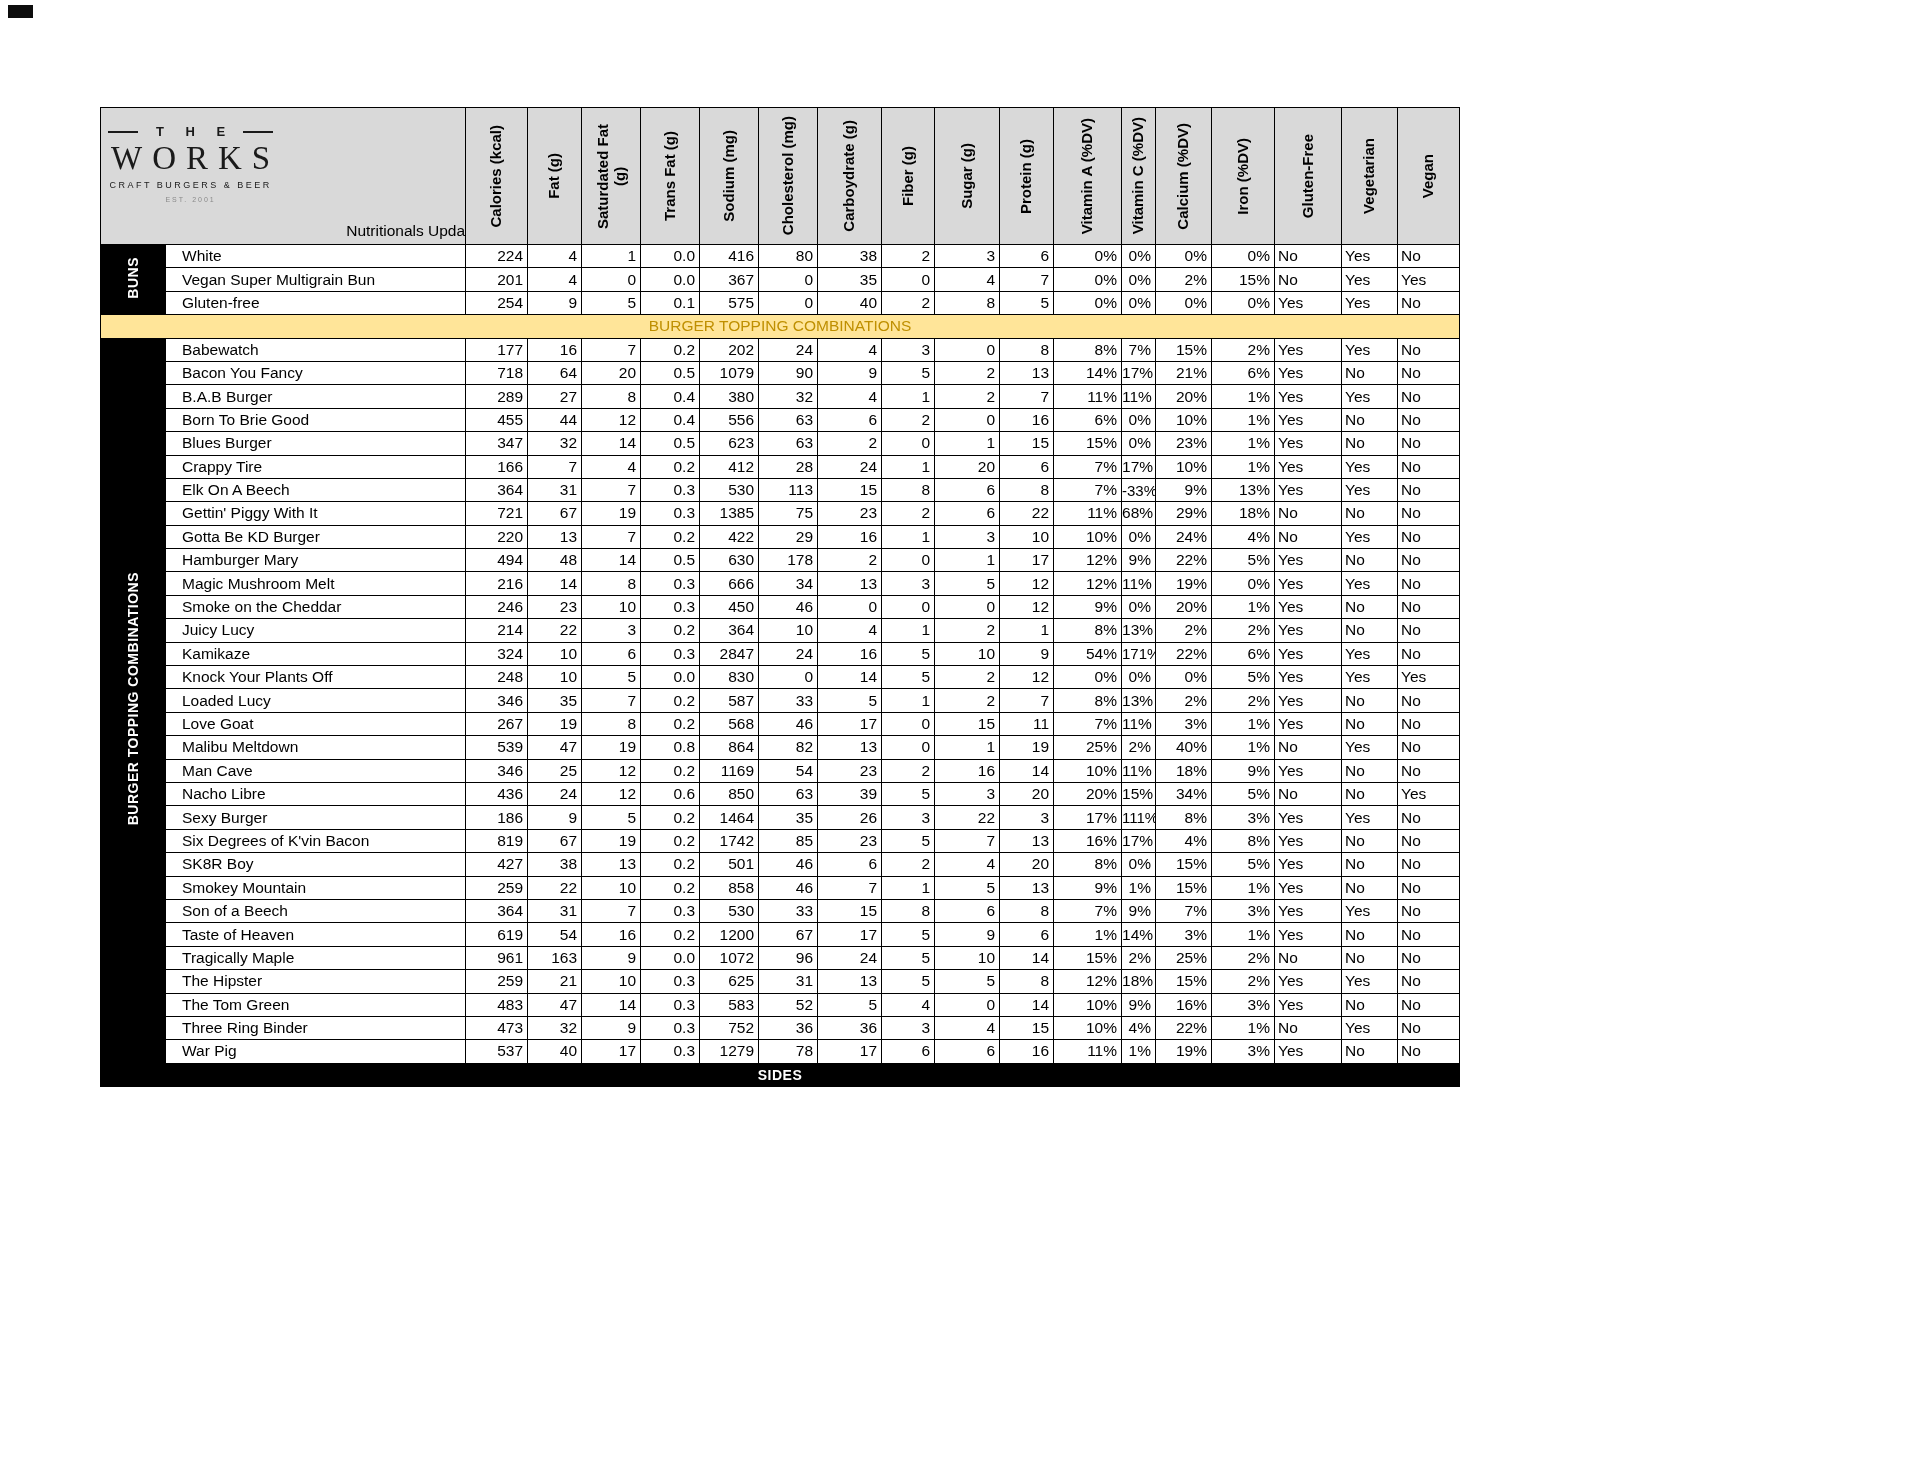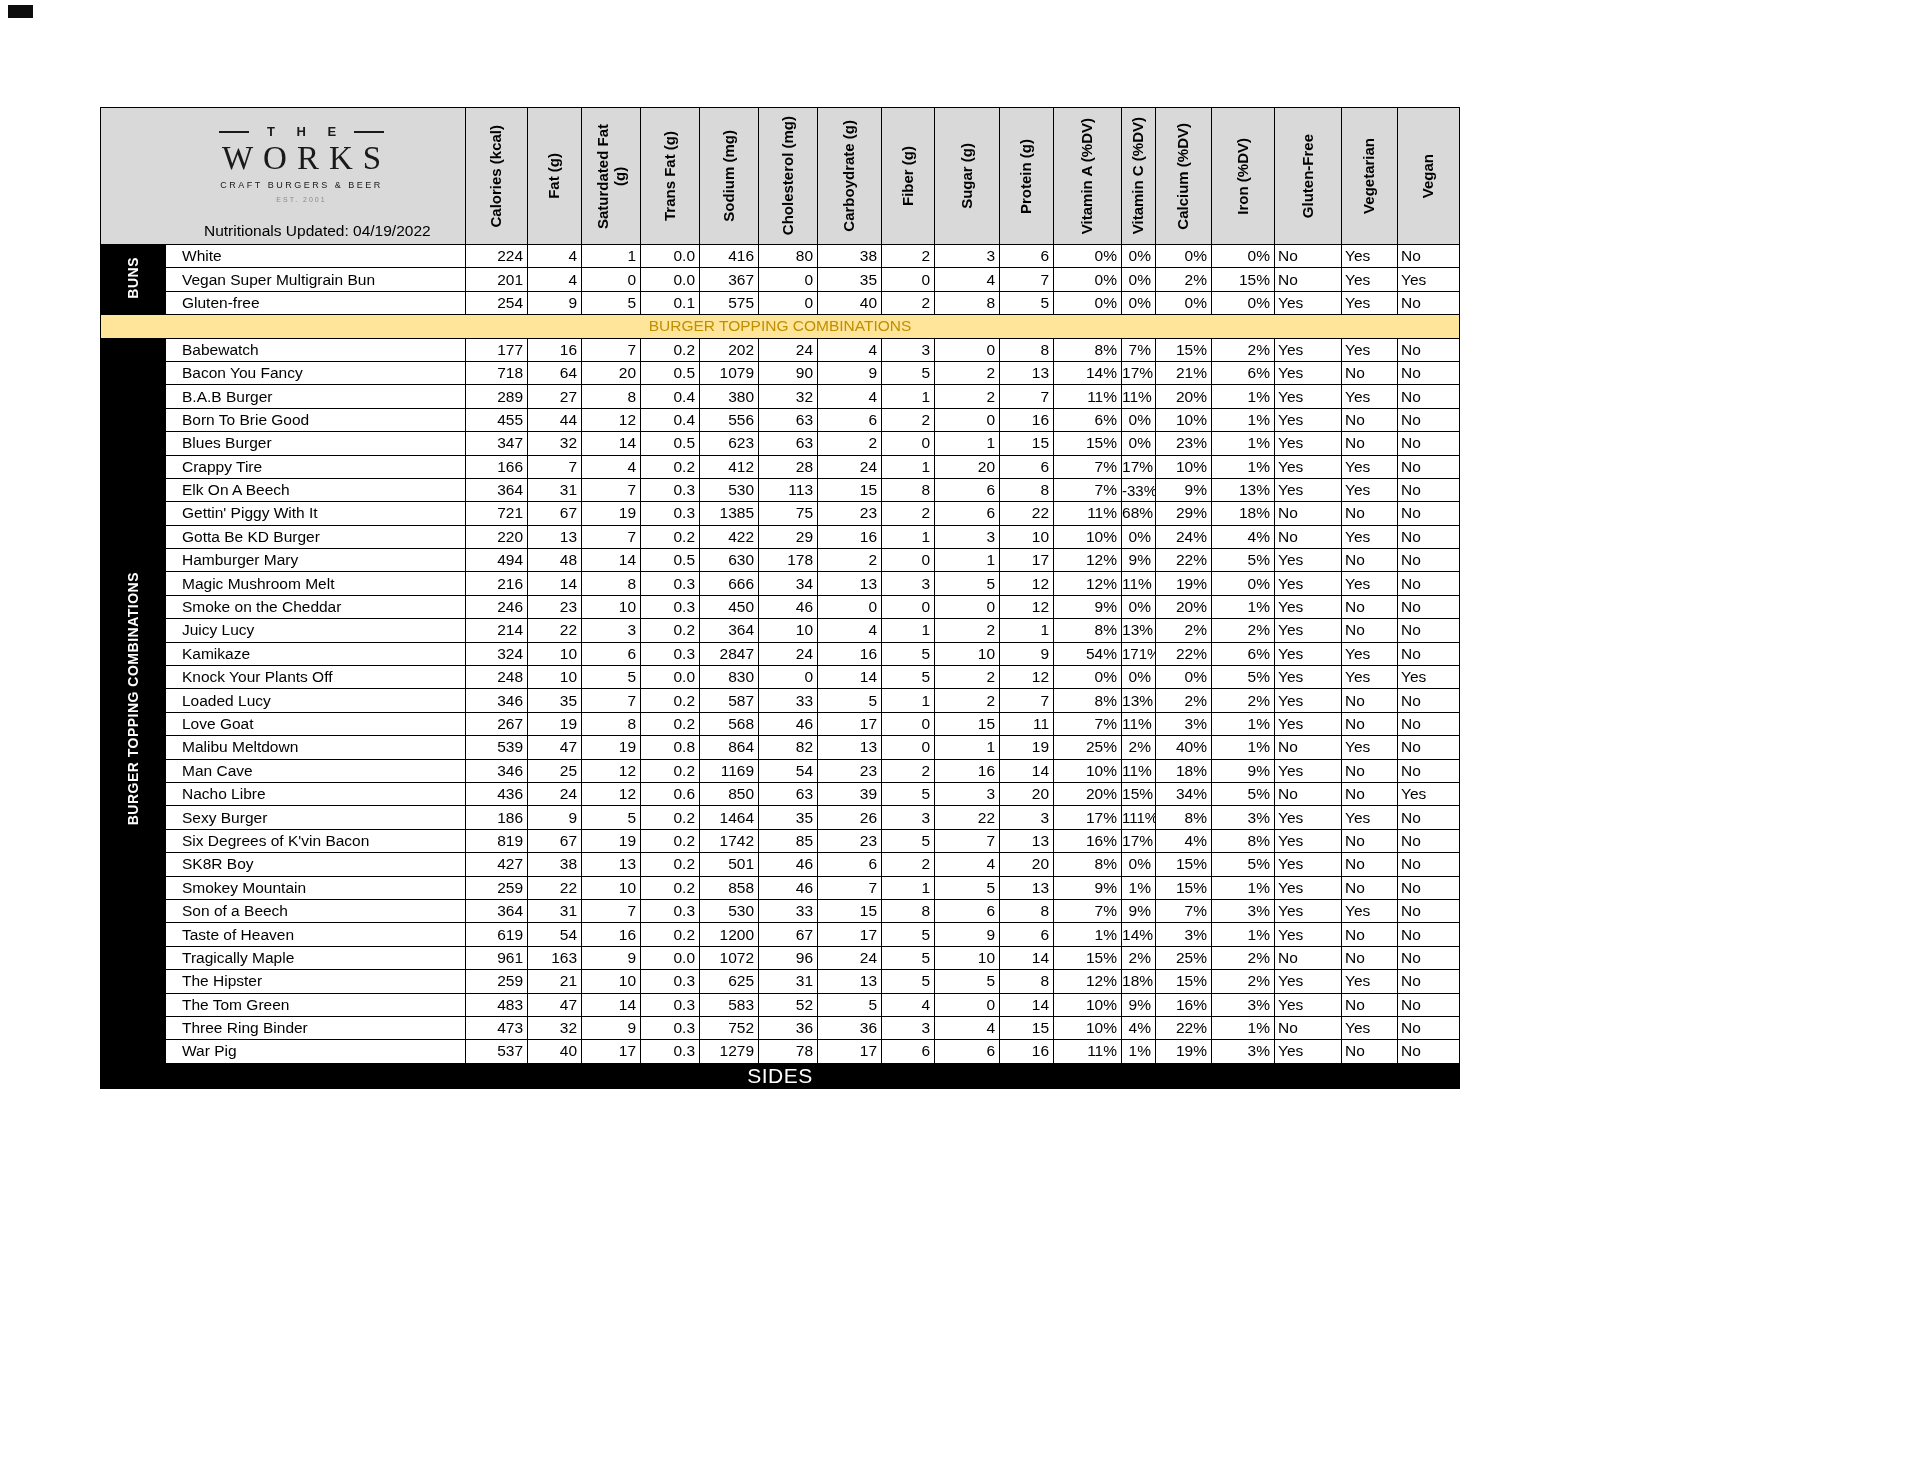--- a/index.html
+++ b/index.html
@@ -21,21 +21,21 @@
   
   .col-head { padding:0; vertical-align:middle; }
   .vwrap { height:135px; display:flex; align-items:center; justify-content:center; }
   .vert {
     writing-mode:vertical-rl; transform:rotate(180deg);
     font-weight:bold; font-size:15px; line-height:1.1;
     max-height:126px; text-align:center; white-space:normal;
   }
   
   .logo-cell { padding:0; vertical-align:top; }
-  .logo-wrap { height:135px; display:flex; flex-direction:column;margin-left:37px; }
+  .logo-wrap { height:135px; display:flex; flex-direction:row; }
   .logo { margin:16px auto 0; text-align:center; width:max-content; color:#1a1a1a; }
   .logo-the { display:flex; align-items:center; justify-content:center; gap:9px; font-size:13px; font-weight:bold; letter-spacing:9px; text-indent:9px; }
   .logo-the .rule { width:30px; height:2px; background:#1a1a1a; display:inline-block; }
   .logo-works { font-size:33px; font-weight:normal; letter-spacing:10px; text-indent:10px; margin-top:1px; font-family:"Liberation Serif", serif; }
   .logo-tag { font-size:9px; font-weight:normal; letter-spacing:2.5px; margin-top:3px; }
   .logo-est { font-size:7px; letter-spacing:2px; color:#8a8a8a; margin-top:6px; }
   .updated { margin:auto 0 3px 66px; font-size:15.5px; font-weight:normal; text-align:left; }
   
   tbody tr { height:23.4px; }
   td.name { text-align:left; padding-left:16px; }
@@ -44,21 +44,21 @@
   td.small { font-size:15px; }
   
   th.side { background:#000; color:#fff; text-align:center; vertical-align:middle; padding:0; }
   .vside {
     display:inline-block; writing-mode:vertical-rl; transform:rotate(180deg);
     font-weight:bold; font-size:14px; letter-spacing:0.5px; white-space:nowrap;
   }
   
   .banner-row td { background:#ffe599; color:#bf8f00; text-align:center; font-size:15.5px; }
   
-  .footer-row td { background:#000; color:#fff; text-align:center; font-weight:normal; font-size:21px; letter-spacing:0.5px; }
+  .footer-row td { background:#000; color:#fff; text-align:center; font-weight:bold; font-size:14px; letter-spacing:0.5px; }
 </style>
 </head>
 <body>
 
 <div class="scan-artifact"></div>
 
 <div class="sheet">
   <table>
     <colgroup>
       <col style="width:65px">

